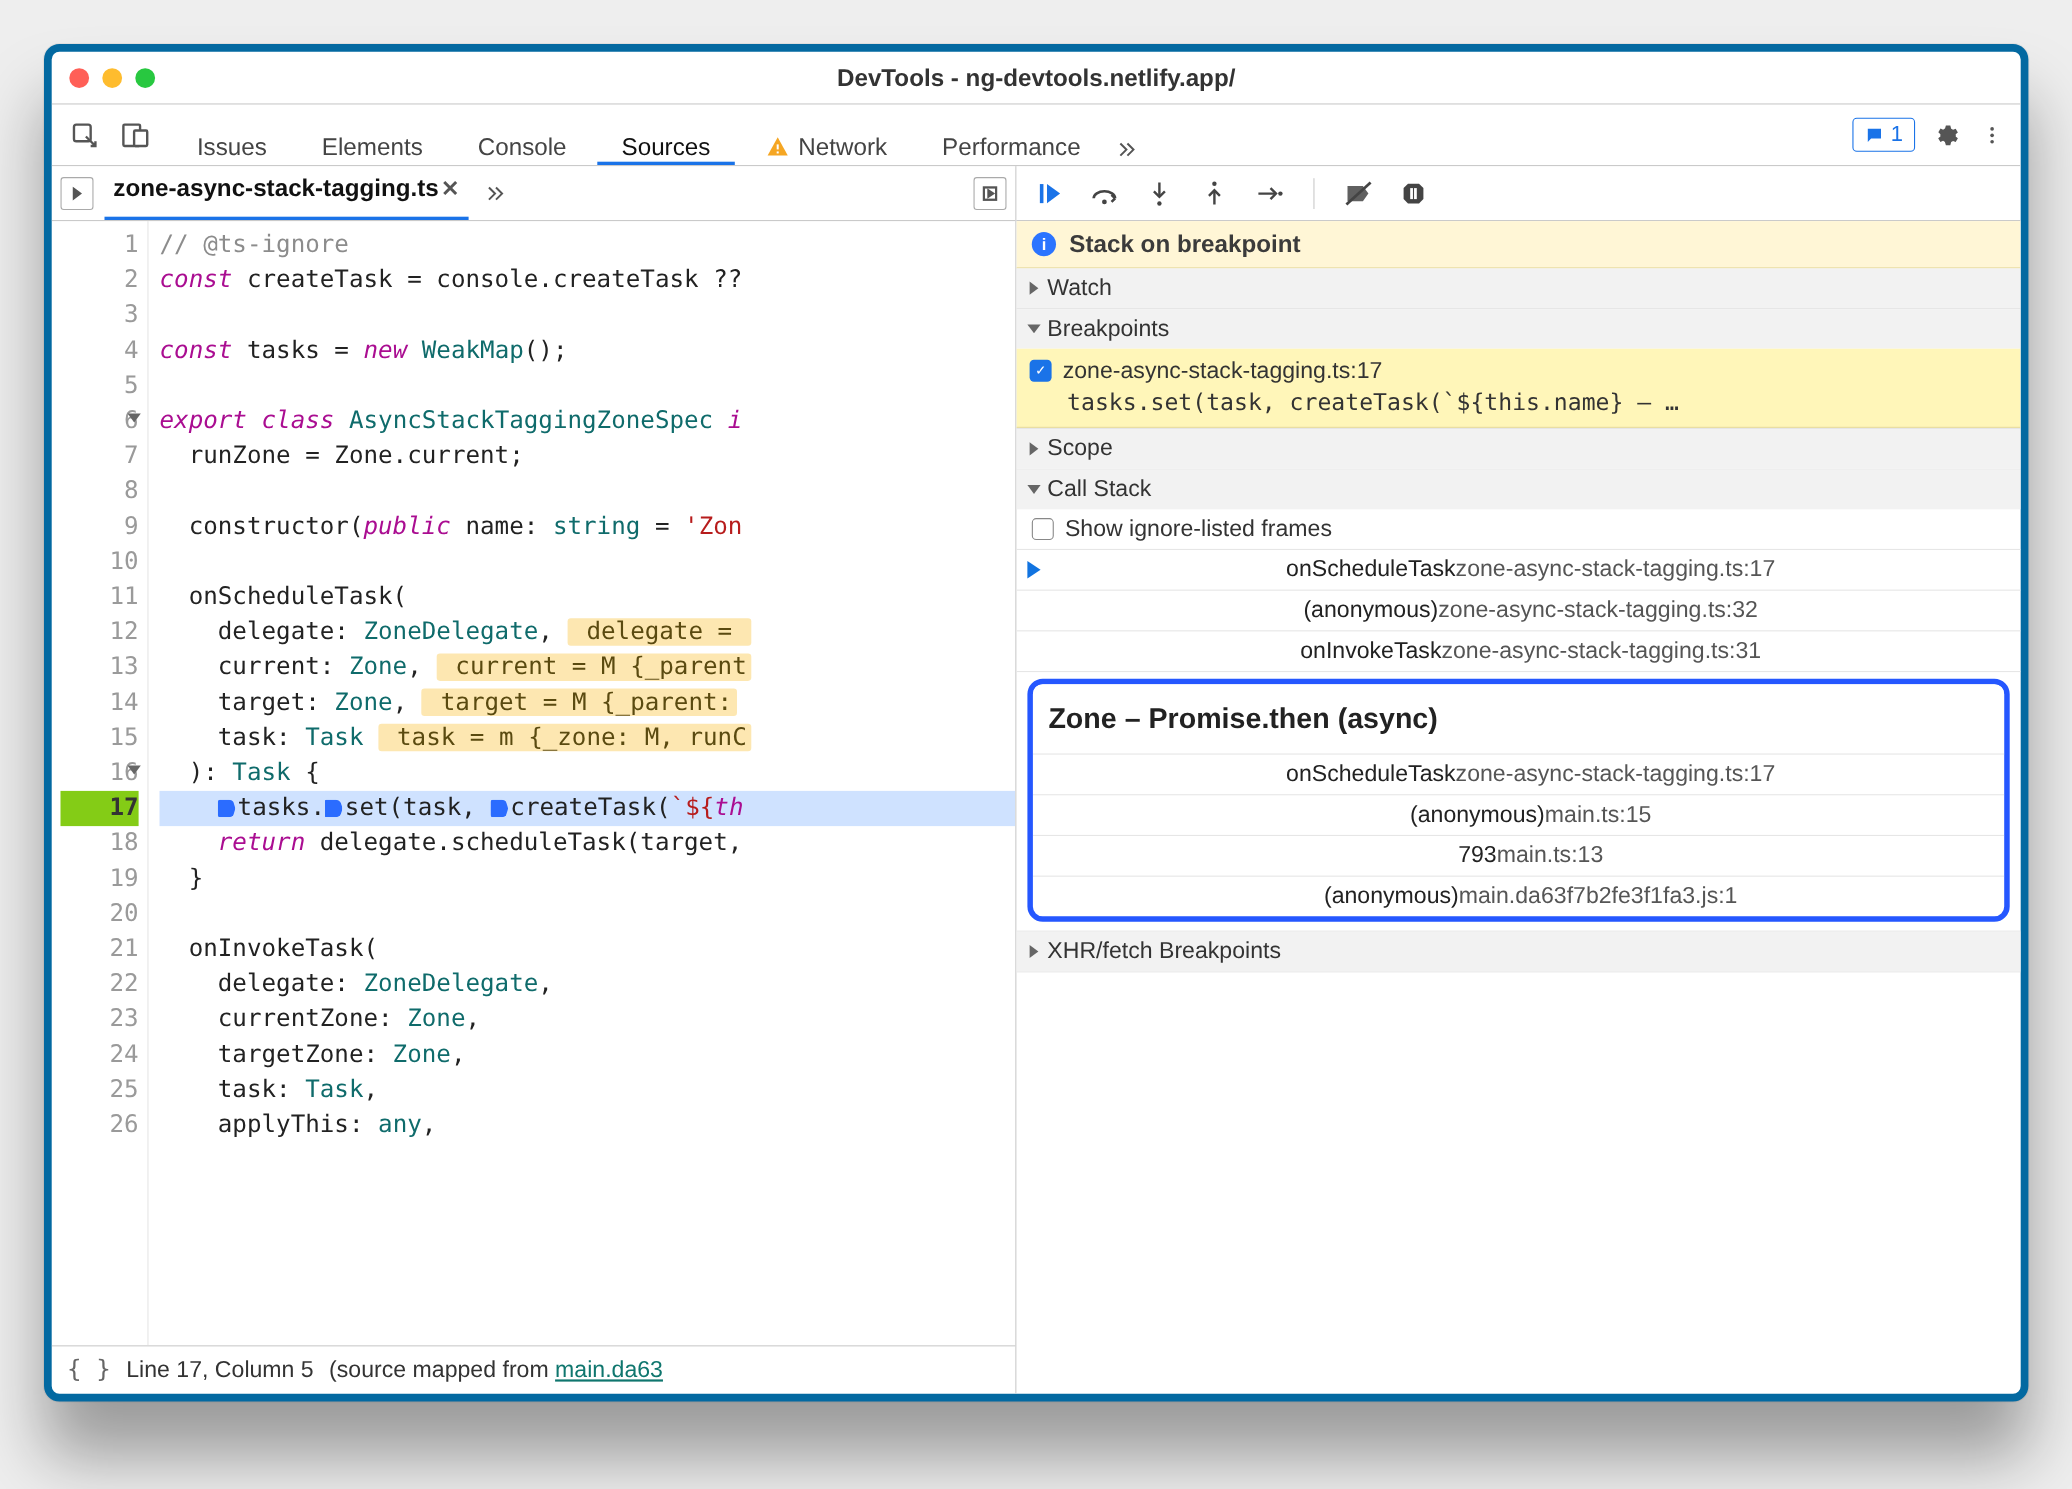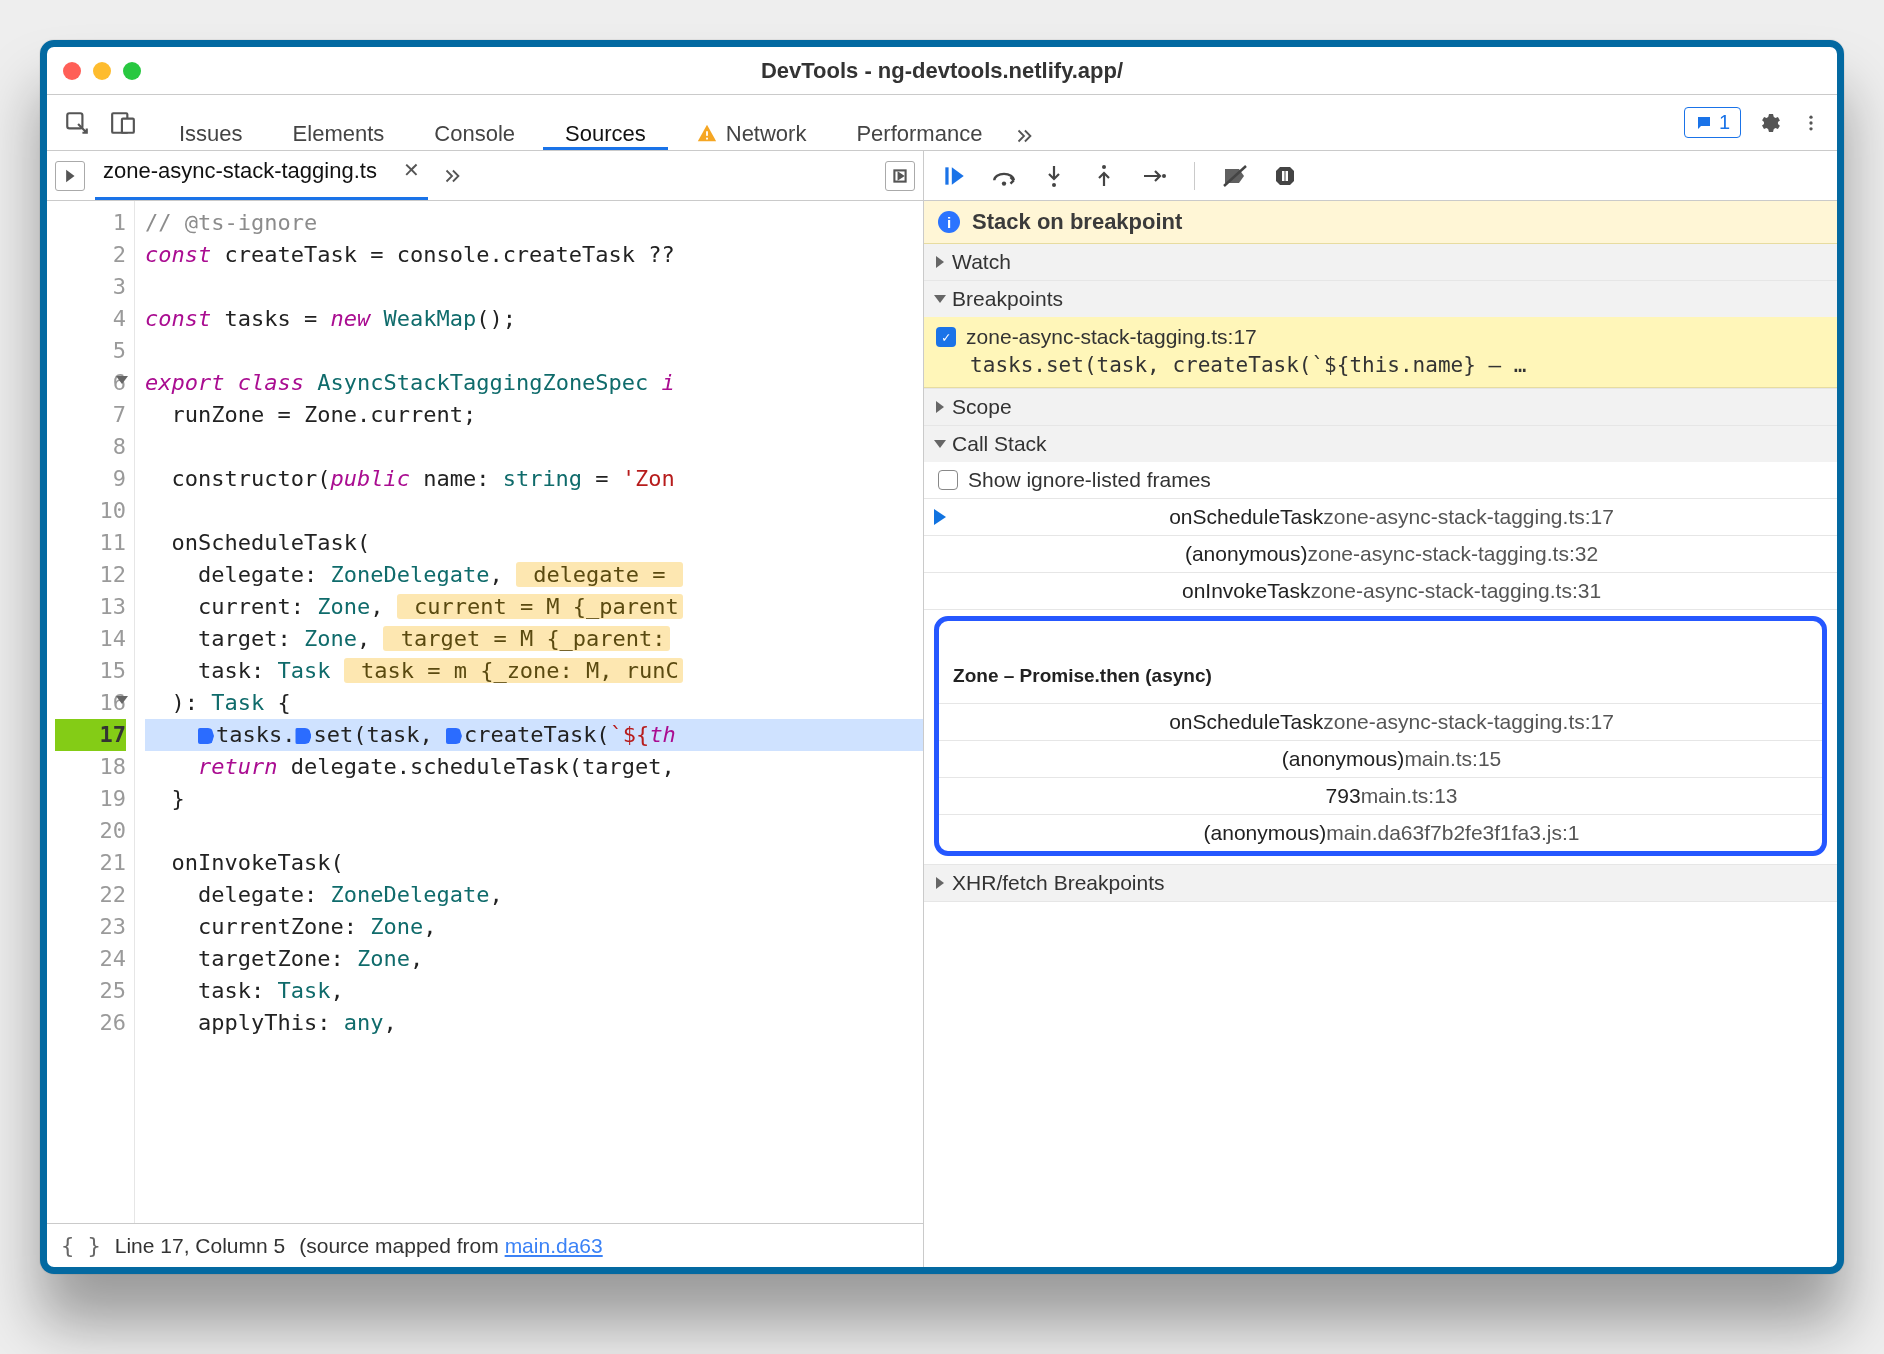--- a/index.html
+++ b/index.html
@@ -64,22 +64,22 @@
 
   
   .split { flex:1; display:flex; min-height:0; }
   .left { flex: 0 0 49%; display:flex; flex-direction:column; border-right:1px solid var(--border); min-width:0; }
   .right { flex:1; display:flex; flex-direction:column; min-width:0; }
 
   
   .filebar { height:50px; border-bottom:1px solid var(--border); display:flex; align-items:center; padding:0 8px; gap:10px; }
   .sqbtn { width:30px; height:30px; border:1px solid #aaa; border-radius:3px; display:flex; align-items:center; justify-content:center; color:#555; }
   .filetab {
-    display:flex; align-items:flex-start; gap:26px; padding:6px 8px 13px 8px;
-    border-bottom:3px solid var(--tab-underline); color:#111; font-size:22px;
+    display:flex; align-items:flex-end; gap:2px; padding:6px 8px 13px 8px;
+    border-bottom:3px solid var(--tab-underline); color:#111; font-size:22px;font-weight:bold;
   }
   .filetab .x { color:#555; font-size:20px; }
   .filebar .spacer { flex:1; }
 
   
   .editor { flex:1; display:flex; font-family: Menlo, Consolas, monospace; font-size:22px; line-height:32px; overflow:hidden; position:relative; }
   .gutter { width:88px; border-right:1px solid var(--border-light); text-align:right; padding:6px 8px; color:#9a9a9a; }
   .gutter .ln { height:32px; position:relative; }
   .gutter .fold { position:absolute; right:-2px; top:9px; width:0; height:0; border-left:6px solid transparent; border-right:6px solid transparent; border-top:8px solid #666; }
   .gutter .ln.active { background:#84cc16; color:#333; font-weight:600; }
@@ -92,21 +92,21 @@
   .code .row span.t { color:var(--code-type); }
   .code .row .hint { background:var(--hint-bg); color:#5a4a10; border-radius:3px; padding:0 4px; }
   .code .row .mark { display:inline-block; width:16px; height:16px; background:#2b6cff; border-radius:2px 6px 6px 2px; clip-path: polygon(0 0, 85% 0, 100% 50%, 85% 100%, 0 100%); margin-right:2px; vertical-align:middle; }
 
   
   .statusbar {
     height:44px; border-top:1px solid var(--border); display:flex; align-items:center; gap:14px;
     padding:0 14px; font-size:21px; color:#333;
   }
   .statusbar .braces { font-family:Menlo,monospace; color:#666; font-size:22px; }
-  .statusbar a { color:#3b82f6; text-decoration:underline; }
+  .statusbar a { color:#0f766e; text-decoration:underline; }
 
   
   .dbgbar { height:50px; border-bottom:1px solid var(--border); display:flex; align-items:center; gap:22px; padding:0 16px; color:#444; }
   .dbgbar .sep { width:1px; height:28px; background:var(--border); margin:0 4px; }
   .dicon { width:28px; height:28px; display:flex; align-items:center; justify-content:center; }
   .dicon.resume { color: var(--active-blue); }
 
   
   .panel-stack { flex:1; overflow:auto; }
   .banner {
@@ -147,21 +147,21 @@
     content:""; position:absolute; left:10px; top:50%; transform:translateY(-50%);
     width:0; height:0; border-top:8px solid transparent; border-bottom:8px solid transparent; border-left:12px solid #1173e0;
   }
   .frame .where { color:#555; }
 
   .async-group {
     margin:6px 10px 8px 10px; border:5px solid var(--callstack-blue); border-radius:14px;
     overflow:hidden;
   }
   .async-group .grp-head {
-    padding:16px 14px; font-weight:700; font-size:19px; background:#fff; border-bottom:1px solid var(--border-light);margin-top:28px;
+    padding:16px 14px; font-weight:700; font-size:26px; background:#fff; border-bottom:1px solid var(--border-light);
   }
   .async-group .frame { border-bottom:1px solid var(--border-light); }
   .async-group .frame:last-child { border-bottom:none; }
 
   svg { display:block; }
 </style>
 </head>
 <body>
 
 <div class="stage">

